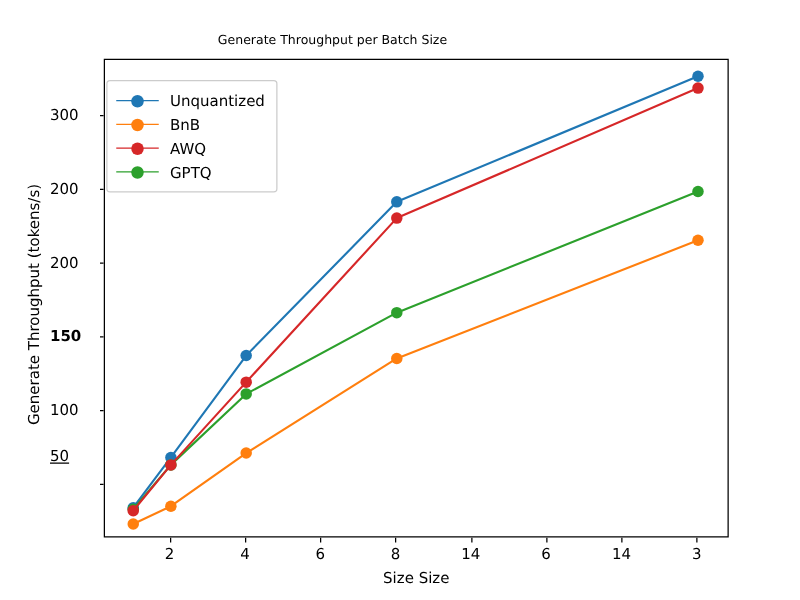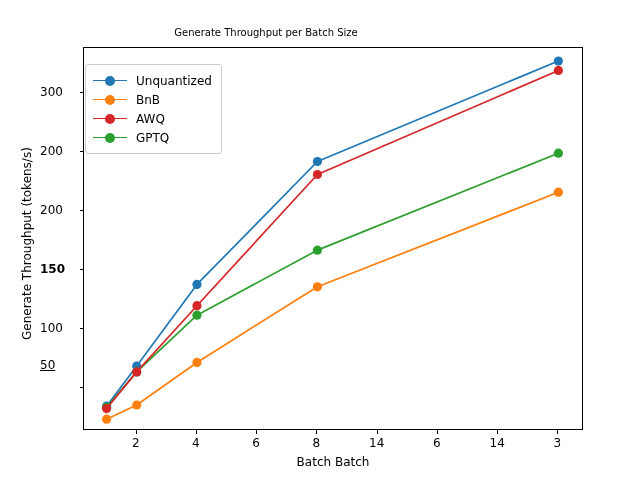--- a/index.html
+++ b/index.html
@@ -135,21 +135,21 @@
   }
 </style>
 </head>
 <body>
 
 <div id="figure">
 
   <div id="chart-title">Generate Throughput per Batch Size</div>
 
   <div id="ylabel">Generate Throughput (tokens/s)</div>
-  <div id="xlabel">Batch Batch</div>
+  <div id="xlabel">Size Size</div>
 
   <div id="ytick-labels">
       <div class="tick-label ytick-label" style="left: 40px; width: 36px; top: 365px; text-decoration: underline;">50</div>
       <div class="tick-mark ytick-mark" style="position: absolute; left: 79.5px; top: 387.444px;"></div>
       <div class="tick-label ytick-label" style="left: 40px; width: 36px; top: 328.34px;">100</div>
       <div class="tick-mark ytick-mark" style="position: absolute; left: 79.5px; top: 328.34px;"></div>
       <div class="tick-label ytick-label" style="left: 40px; width: 36px; top: 269.235px; font-weight: bold;">150</div>
       <div class="tick-mark ytick-mark" style="position: absolute; left: 79.5px; top: 269.235px;"></div>
       <div class="tick-label ytick-label" style="left: 40px; width: 36px; top: 210.13px;">200</div>
       <div class="tick-mark ytick-mark" style="position: absolute; left: 79.5px; top: 210.13px;"></div>

